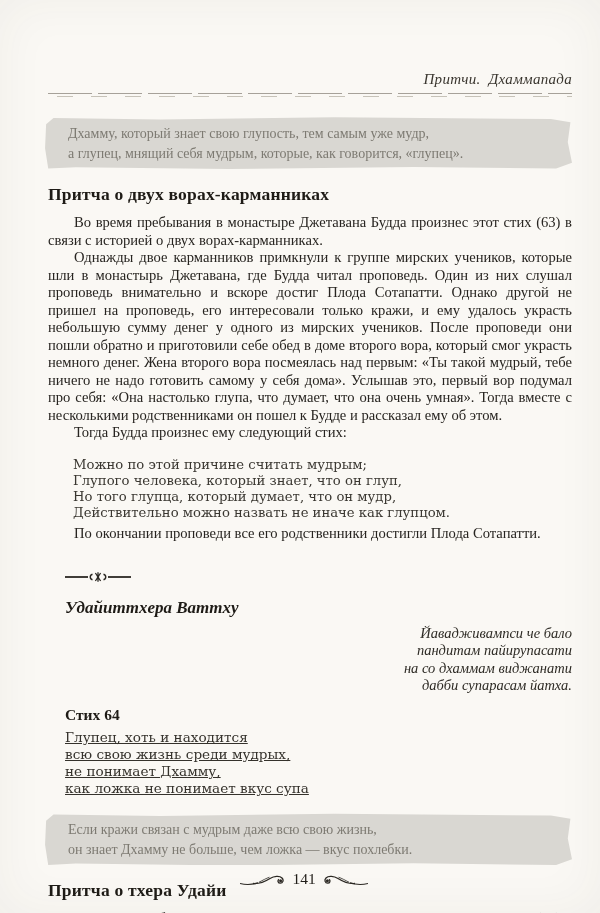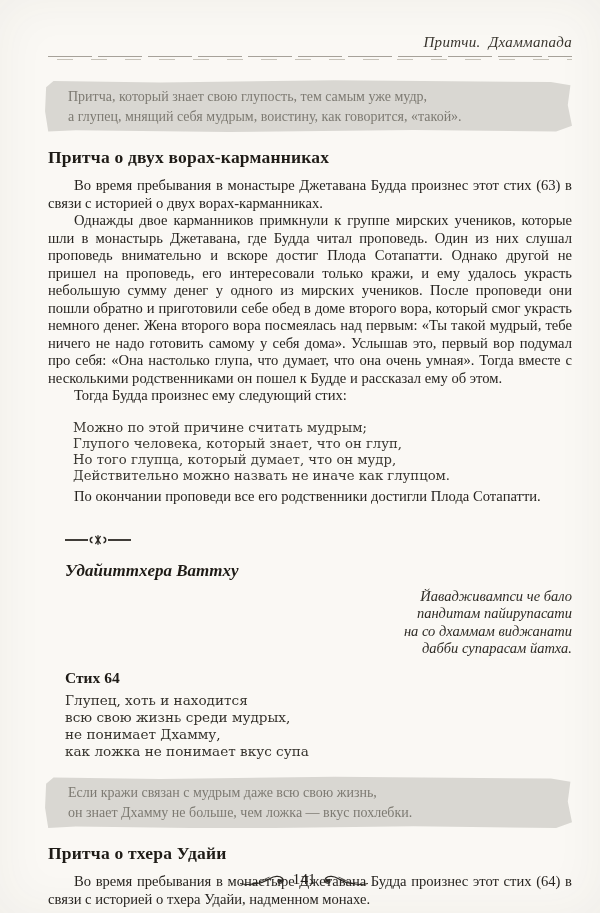--- a/index.html
+++ b/index.html
@@ -16,20 +16,21 @@
 
   
   .running-head{
     text-align:right;
     font-style:italic;
     font-size:15px;
     line-height:17px;
     color:#3a362f;
     white-space:pre;
     letter-spacing:0.3px;
+    margin-top:37px;
   }
   .head-rule{
     margin-top:4px;
     height:5px;
     background-image:
       repeating-linear-gradient(90deg,#a6a199 0 44px, rgba(0,0,0,0) 44px 50px),
       repeating-linear-gradient(90deg,#c6c2b8 0 16px, rgba(0,0,0,0) 16px 34px);
     background-size:100% 1px,100% 1px;
     background-position:0 1px,9px 4px;
     background-repeat:no-repeat;
@@ -103,20 +104,21 @@
     font-size:15.5px;
     line-height:19px;
     color:#1e1b16;
   }
   .verse64{
     margin:5px 0 0 17px;
     font-family:"DejaVu Serif", serif;
     font-size:13.6px;
     line-height:17px;
     color:#35322c;
+    text-decoration:underline;
   }
 
   
   .footer{
     position:absolute;
     left:8px;right:0;
     bottom:26px;
     display:flex;
     align-items:center;
     justify-content:center;
@@ -131,22 +133,22 @@
 </head>
 <body>
 
 <div class="page">
   <div class="inner">
 
     <div class="running-head">Притчи.  Дхаммапада</div>
     <div class="head-rule"></div>
 
     <div class="epigraph">
-      <div>Притча, который знает свою глупость, тем самым уже мудр,</div>
-      <div>а глупец, мнящий себя мудрым, воистину, как говорится, «такой».</div>
+      <div>Дхамму, который знает свою глупость, тем самым уже мудр,</div>
+      <div>а глупец, мнящий себя мудрым, которые, как говорится, «глупец».</div>
     </div>
 
     <h1 class="section-title">Притча о двух ворах-карманниках</h1>
 
     <p class="body-par">Во время пребывания в монастыре Джетавана Будда произнес этот стих (63) в связи с историей о двух ворах-карманниках.</p>
     <p class="body-par">Однажды двое карманников примкнули к группе мирских учеников, которые шли в монастырь Джетавана, где Будда читал проповедь. Один из них слушал проповедь внимательно и вскоре достиг Плода Сотапатти. Однако другой не пришел на проповедь, его интересовали только кражи, и ему удалось украсть небольшую сумму денег у одного из мирских учеников. После проповеди они пошли обратно и приготовили себе обед в доме второго вора, который смог украсть немного денег. Жена второго вора посмеялась над первым: «Ты такой мудрый, тебе ничего не надо готовить самому у себя дома». Услышав это, первый вор подумал про себя: «Она настолько глупа, что думает, что она очень умная». Тогда вместе с несколькими родственниками он пошел к Будде и рассказал ему об этом.</p>
     <p class="body-par">Тогда Будда произнес ему следующий стих:</p>
 
     <div class="verse-block">
       <div>Можно по этой причине считать мудрым;</div>

